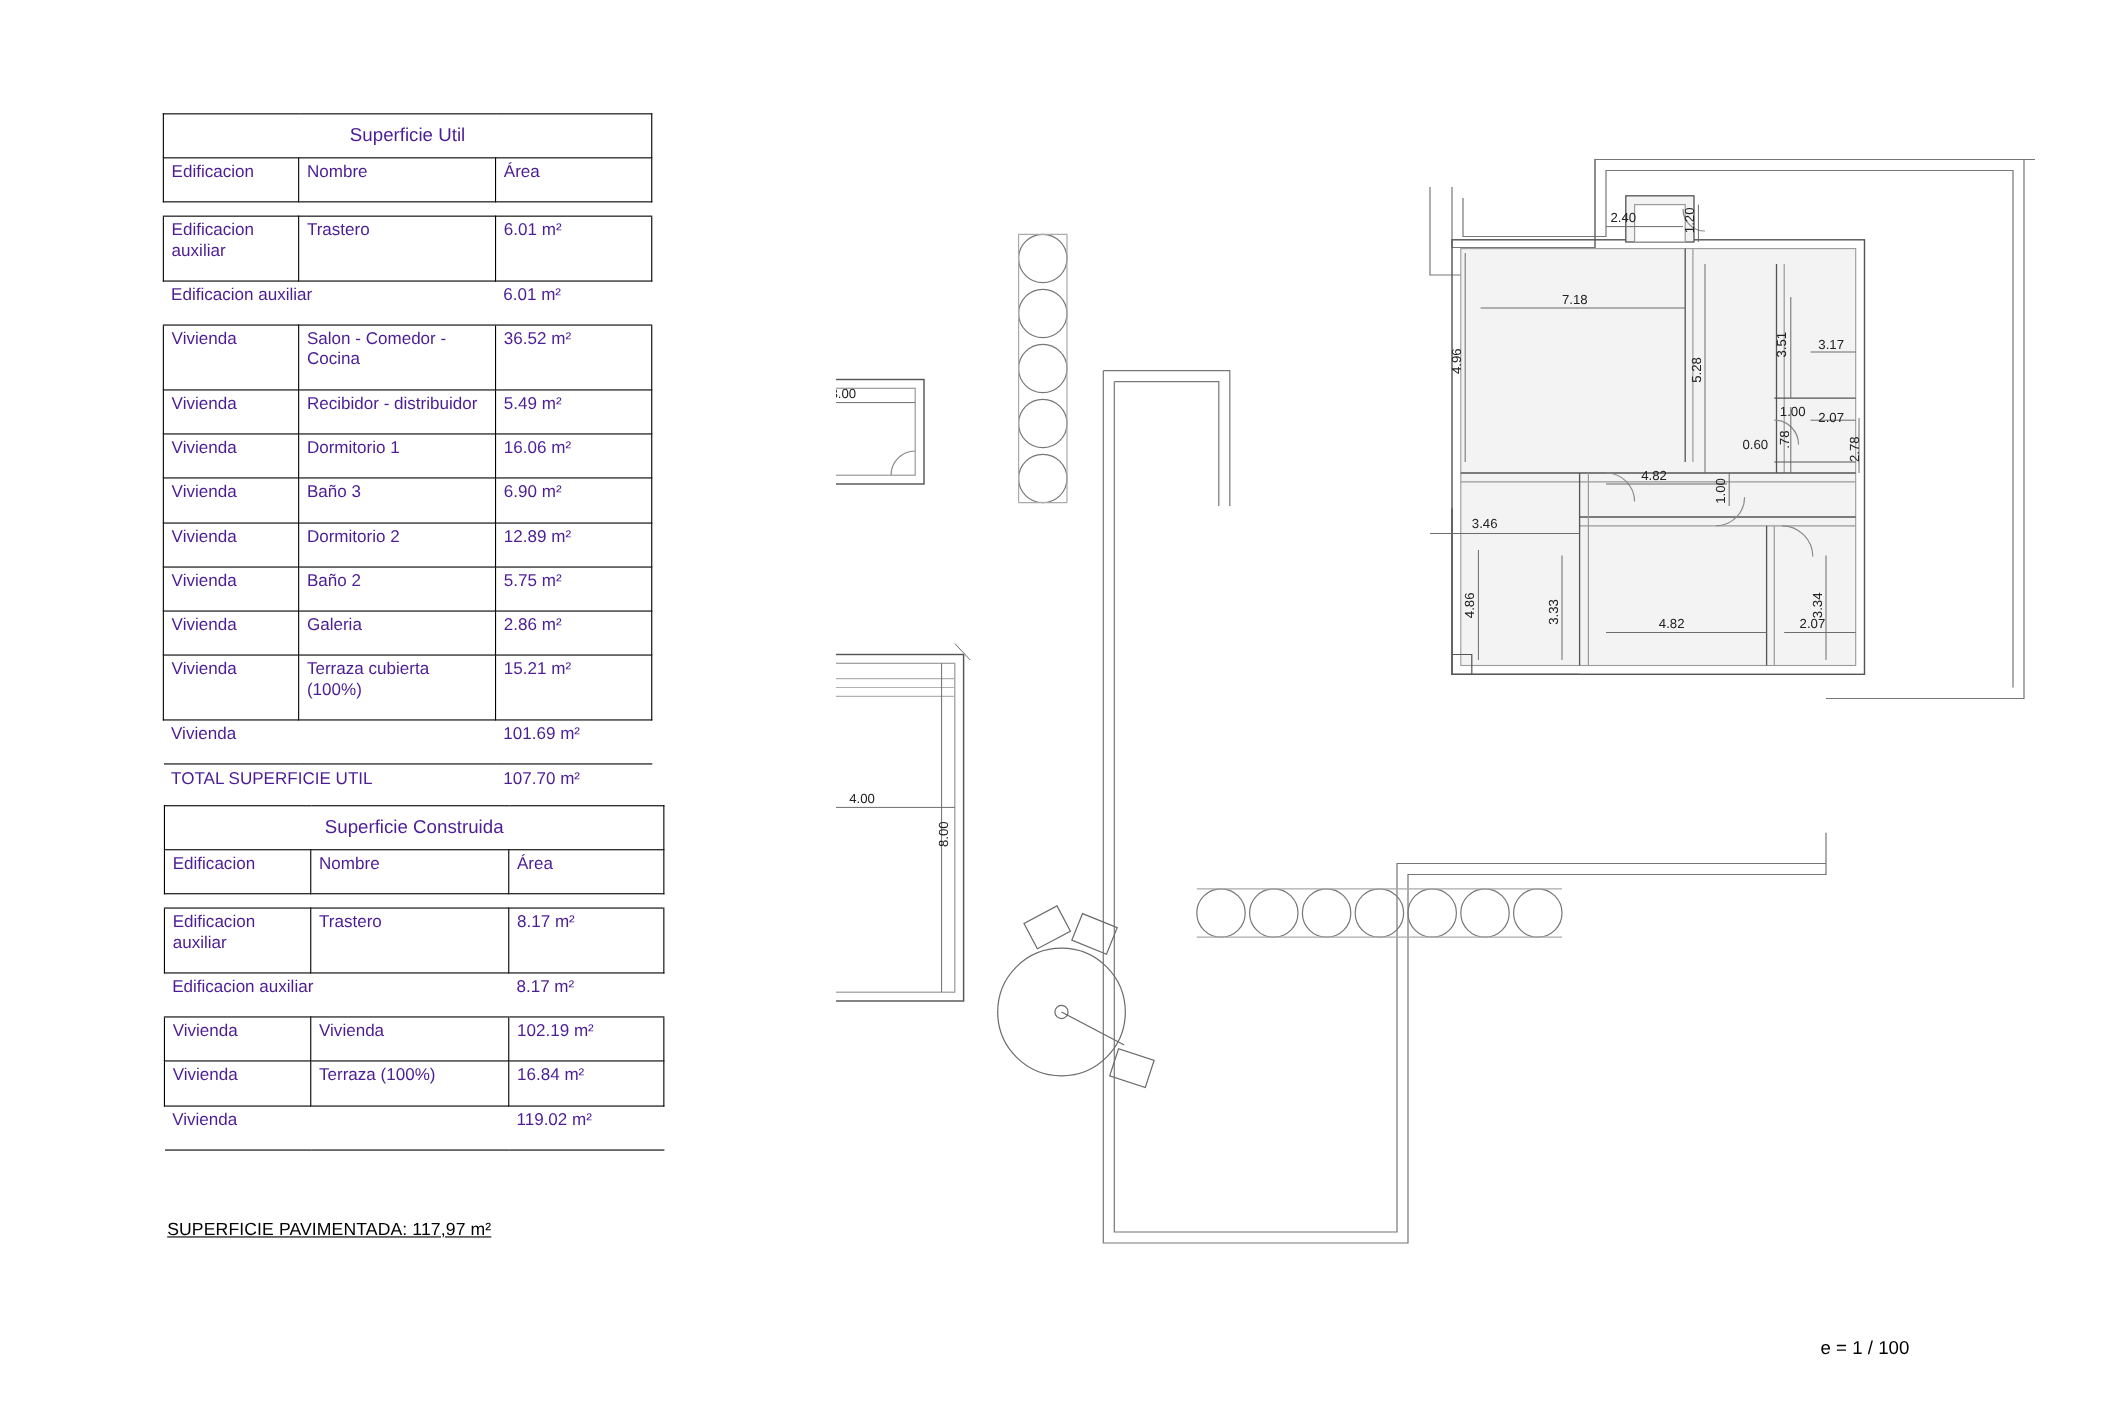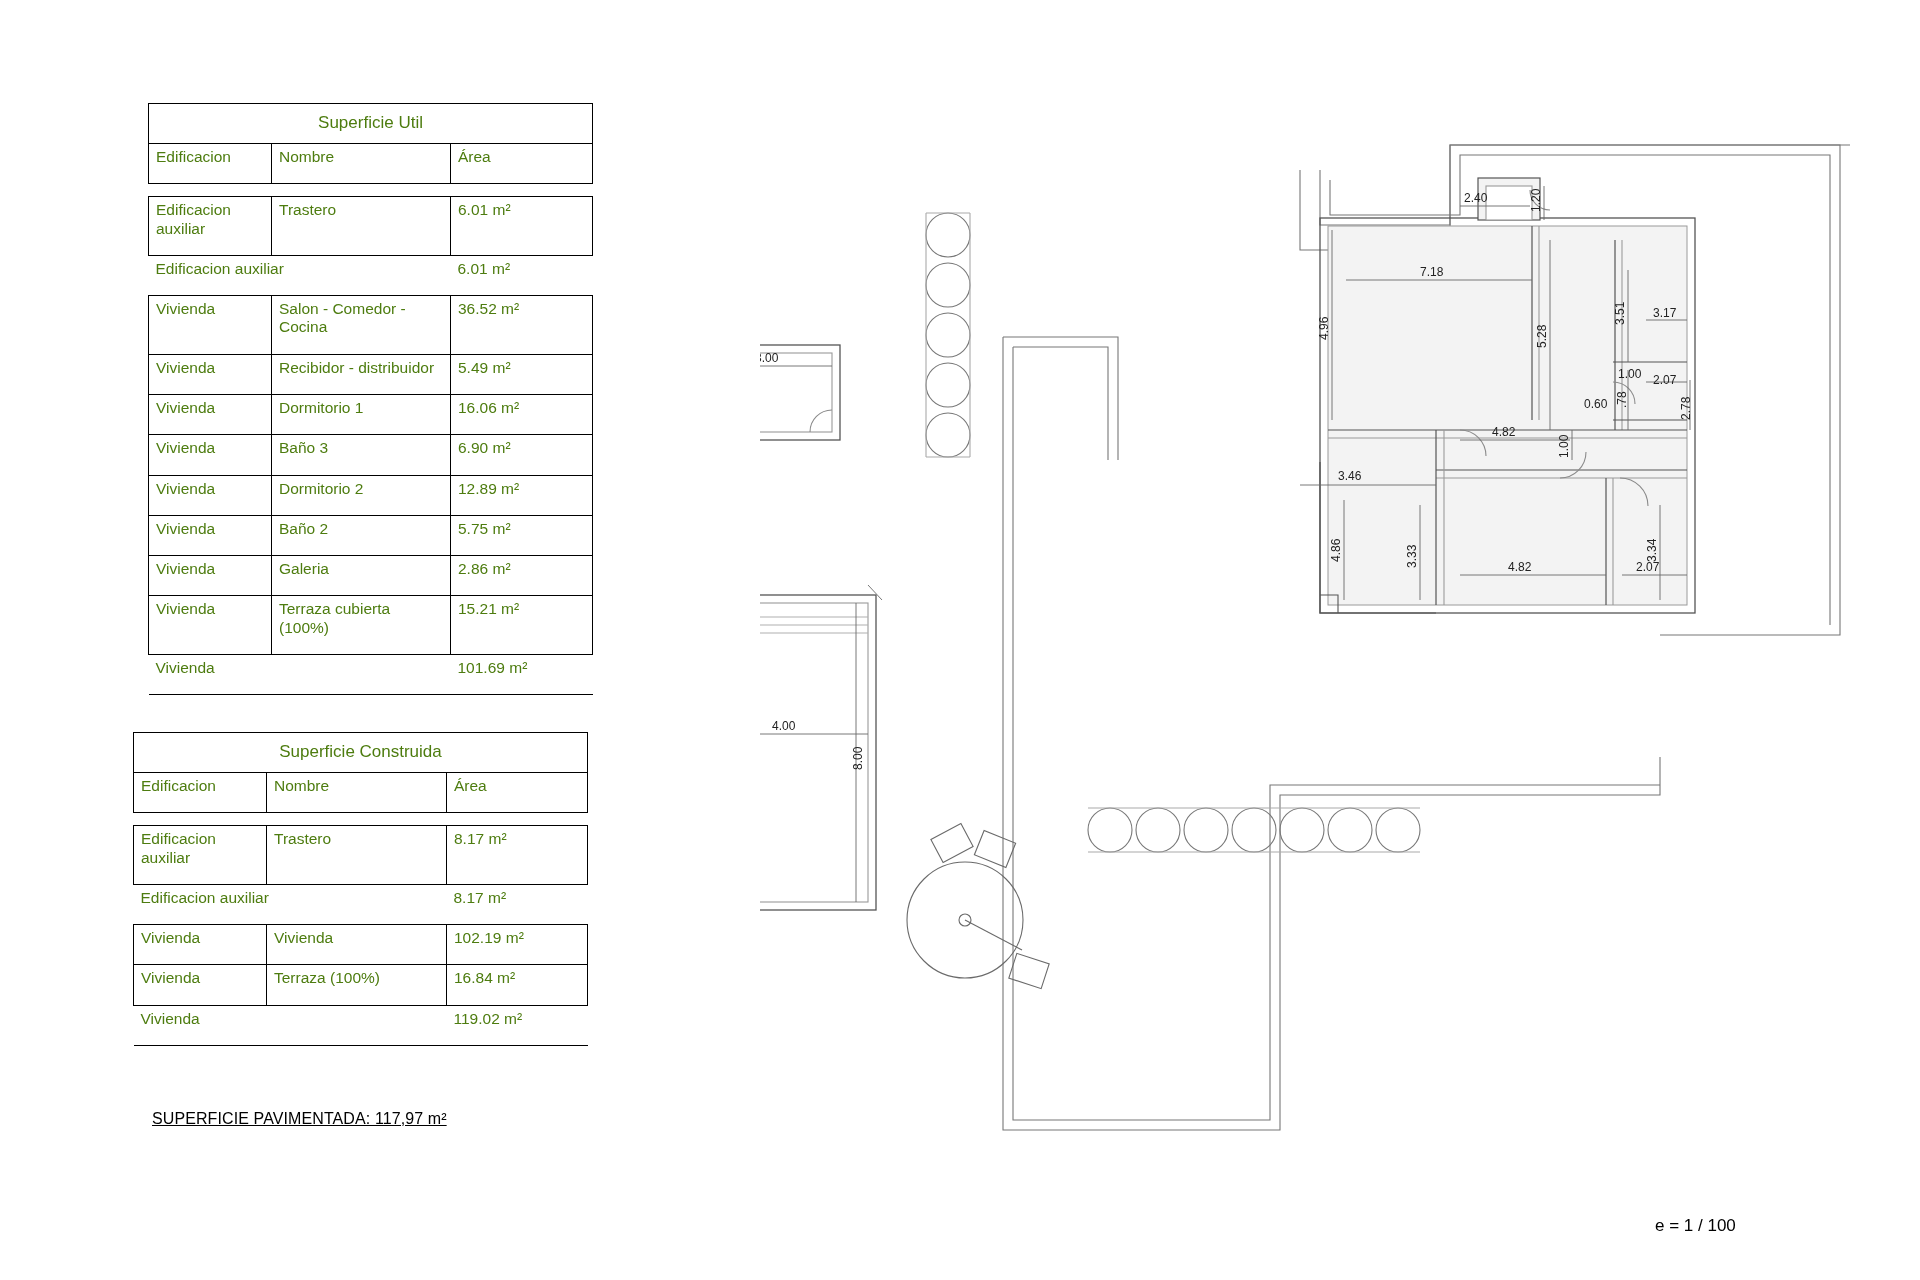--- a/index.html
+++ b/index.html
@@ -14,21 +14,21 @@
     font-family: "Liberation Sans", sans-serif;
     color: #000000;
     overflow: hidden;
   }
 
   
   .table-block {
     position: absolute;
     border-collapse: collapse;
     font-size: 15.5px;
-    color: #4d7c0f;
+    color: #4c1d95;
   }
   .table-block table {
     border-collapse: collapse;
     width: 100%;
   }
   .table-block td, .table-block th {
     border: 1px solid #000;
     padding: 4px 7px 17px 7px;
     font-weight: normal;
     text-align: left;
@@ -49,21 +49,21 @@
   .sum-row td {
     border-left: none;
     border-right: none;
   }
   .total-row td {
     border: none;
     padding-top: 5px;
   }
 
   #util-table { left: 148px; top: 103px; width: 445px; }
-  #const-table { left: 133px; top: 732px; width: 455px; }
+  #const-table { left: 149px; top: 732px; width: 455px; }
 
   .pav-note {
     position: absolute;
     left: 152px;
     top: 1110px;
     font-size: 16px;
     letter-spacing: 0.1px;
     text-decoration: underline;
   }
   .scale-note {
@@ -146,20 +146,24 @@
       <td>2.86 m²</td>
     </tr>
     <tr>
       <td>Vivienda</td>
       <td>Terraza cubierta (100%)</td>
       <td>15.21 m²</td>
     </tr>
     <tr class="sum-row">
       <td colspan="2">Vivienda</td>
       <td>101.69 m²</td>
+    </tr>
+    <tr class="total-row">
+      <td colspan="2">TOTAL SUPERFICIE UTIL</td>
+      <td>107.70 m²</td>
     </tr>
   </tbody>
     </table>
 </div>
 
 <div class="table-block" id="const-table">
   <table>
     <tbody>
         <tr>
       <th class="title" colspan="3">Superficie Construida</th>

